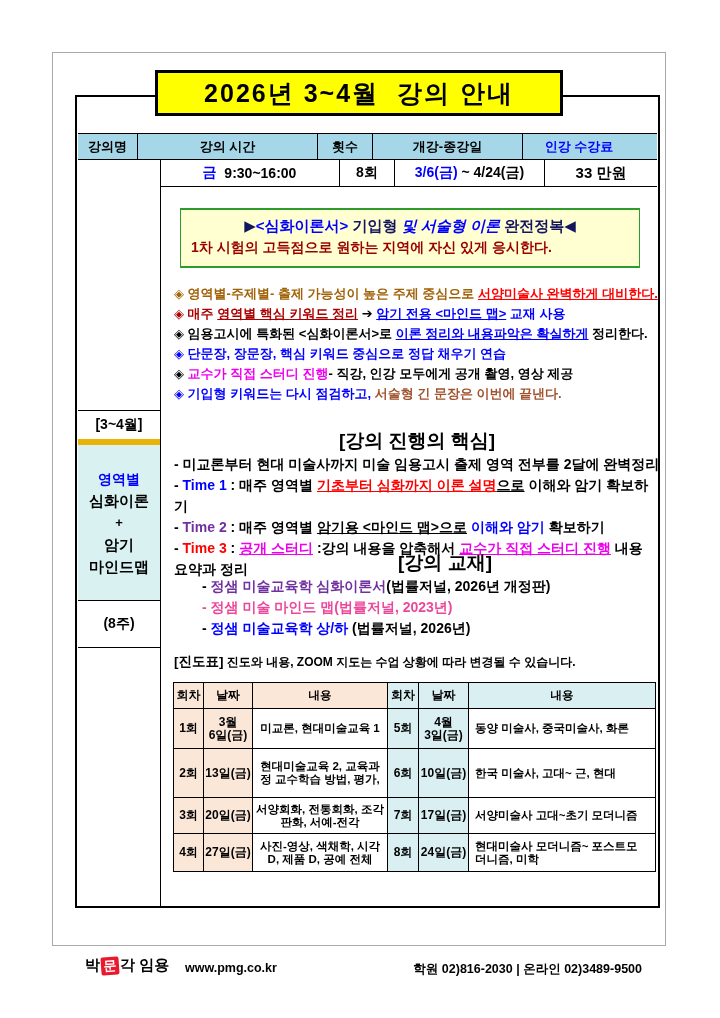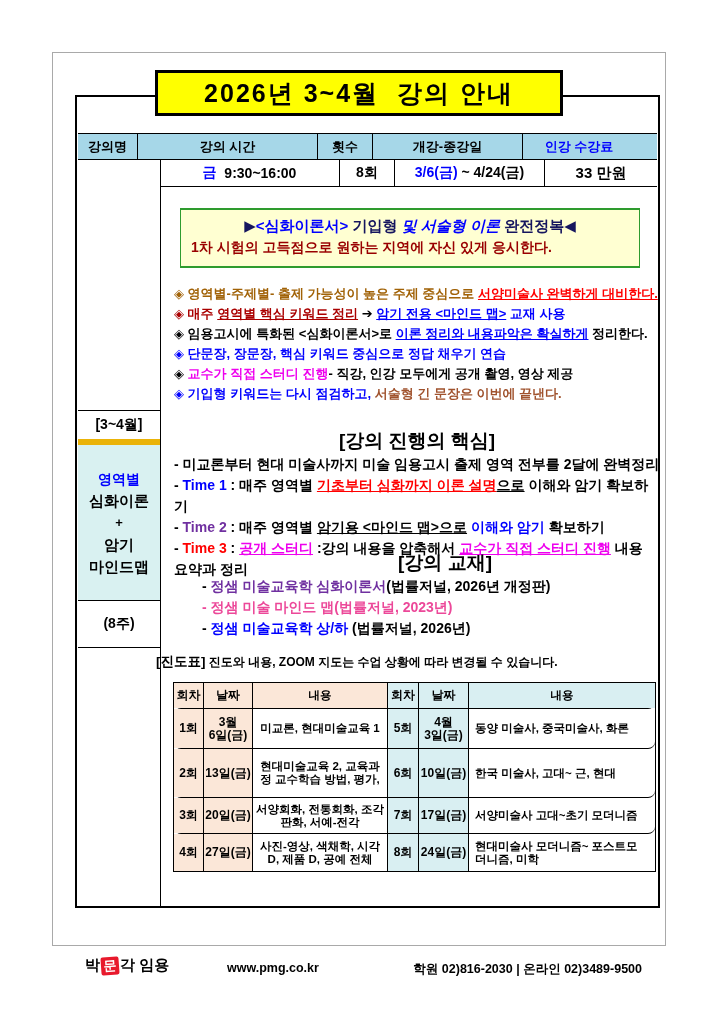--- a/index.html
+++ b/index.html
@@ -43,40 +43,40 @@
     border:1px solid #2e9b2e;border-top-width:2px;border-bottom-width:2px;}
   #hl-line1{margin-top:7px;text-align:center;font-size:15px;}
   #hl-line2{margin-top:3px;padding-left:10px;font-size:14px;color:#990000;}
   
   #bullets{left:174px;top:284px;width:486px;font-size:13px;line-height:20px;}
   
   .sec-title{font-size:19px;line-height:20px;margin-bottom:3px;text-align:center;}
   .sec-item{font-size:14px;line-height:21px;}
   #core-section{left:174px;top:431px;width:486px;}
   #books-section{left:174px;top:553px;width:486px;margin-left:28px;}
-  #schedule-note{left:156px;top:652px;width:486px;font-size:13.5px;line-height:20px;}
+  #schedule-note{left:174px;top:652px;width:486px;font-size:13.5px;line-height:20px;}
   #schedule-note .small{font-size:12px;}
   
   #schedule-table{left:173px;top:682px;width:483px;border:1px solid #000;}
-  .srow{display:flex;border-bottom:1px solid #000;border-radius:7px;}
+  .srow{display:flex;border-bottom:1px solid #000;}
   .srow:last-child{border-bottom:none;}
   .sc{display:flex;align-items:center;justify-content:center;text-align:center;
     font-size:12px;line-height:13px;box-sizing:border-box;border-right:1px solid #000;}
   .sc:last-child{border-right:none;}
   .cno{width:30px}.cdt{width:49px}.cct{width:135px;font-size:11.5px;padding:0 2px;}
   .cno2{width:31px}.cdt2{width:50px}
   .cct2{width:186px;font-size:11.5px;justify-content:flex-start;text-align:left;padding:0 6px;}
   .shr{height:25px}.sr1{height:39px}.sr2{height:48px}.sr3{height:35px}.sr4{height:37px}
   .peach{background:#fbe7d8;}
   .lcyan{background:#d9eff2;}
   
   #footer-brand{left:85px;top:956px;display:flex;align-items:center;font-size:15px;}
   #brand-box{background:#e8192c;color:#fff;width:18px;height:18px;display:inline-flex;
     align-items:center;justify-content:center;margin:0 1px;font-size:13px;transform:rotate(-4deg);border-radius:2px;}
-  #footer-url{left:185px;top:961px;font-size:12.5px;margin-left:42px;}
+  #footer-url{left:185px;top:961px;font-size:12.5px;}
   #footer-contacts{right:78px;top:961px;font-size:12.5px;text-align:right;}
 </style>
 </head>
 <body>
 
 <div class="abs" id="page-border"></div>
 <div class="abs" id="main-frame"></div>
 
 <div class="abs" id="title-banner">
   <span>2026년 3~4월  강의 안내</span>

